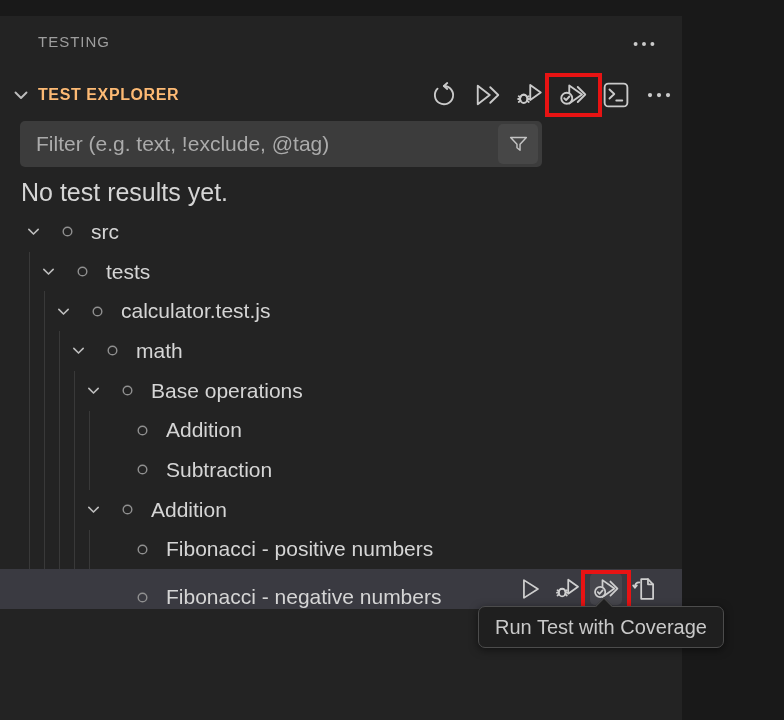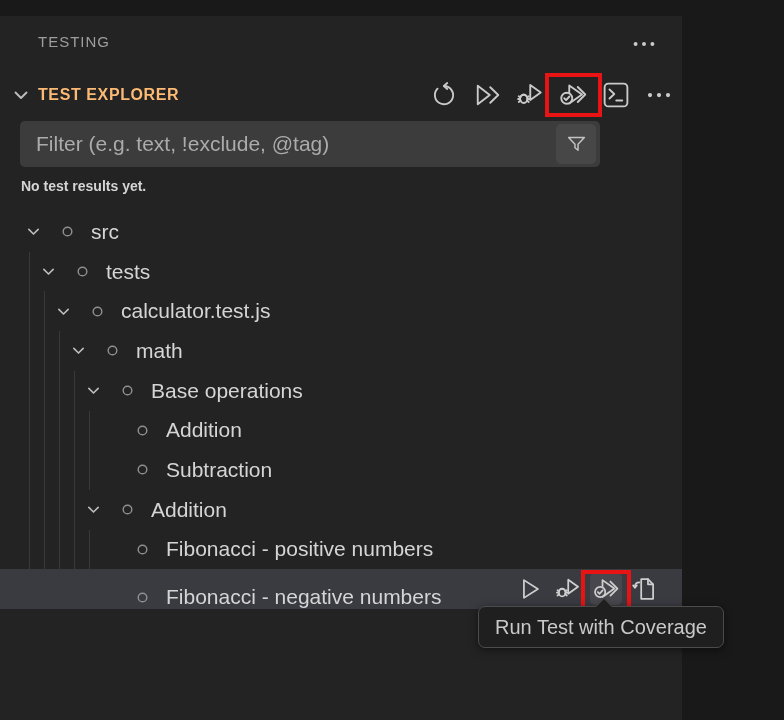--- a/index.html
+++ b/index.html
@@ -52,36 +52,36 @@
     margin-left:auto;display:flex;align-items:center;gap:13px;padding-right:8px;
   }
   .tb-btn{
     position:relative;width:30px;height:30px;flex:0 0 auto;
     display:flex;align-items:center;justify-content:center;
     background:none;border:none;color:var(--icon);cursor:pointer;
     --icon-bg:var(--sidebar-bg);
   }
   
   .filter-wrap{
-    position:absolute;top:105px;left:20px;width:580px;height:46px;
+    position:absolute;top:105px;left:20px;width:522px;height:46px;
     background:var(--input-bg);border-radius:5px;
     display:flex;align-items:center;
   }
   .filter-input{
     flex:1;height:100%;background:transparent;border:none;outline:none;
     font-family:inherit;font-size:21px;color:#dcdcdc;padding:0 0 0 16px;
   }
   .filter-input::placeholder{color:#ababab;opacity:1;}
   .filter-btn{
     width:40px;height:40px;margin-right:4px;border-radius:5px;flex:0 0 auto;
     display:flex;align-items:center;justify-content:center;
     background:rgba(255,255,255,0.06);border:none;color:#c4c4c4;cursor:pointer;
   }
   
-  .status-text{position:absolute;top:162px;left:21px;font-size:14px;color:var(--text);font-weight:bold;}
+  .status-text{position:absolute;top:162px;left:21px;font-size:25px;color:var(--text);}
   
   .tree{position:absolute;top:196px;left:0;width:682px;height:398px;}
   .guide{position:absolute;width:1px;background:rgba(255,255,255,0.10);}
   .tree-row{
     position:relative;height:39.7px;display:flex;align-items:center;
     cursor:pointer;
   }
   .tree-row.hovered{background:var(--row-hover);align-items:flex-end;}
   .indent{flex:0 0 auto;height:1px;}
   .twisty{

